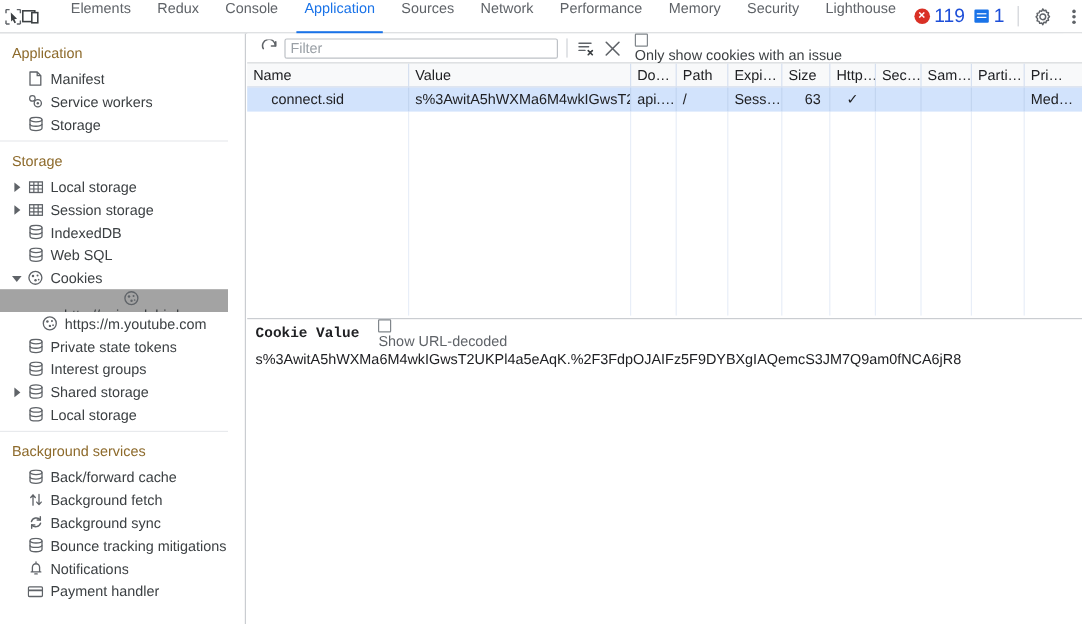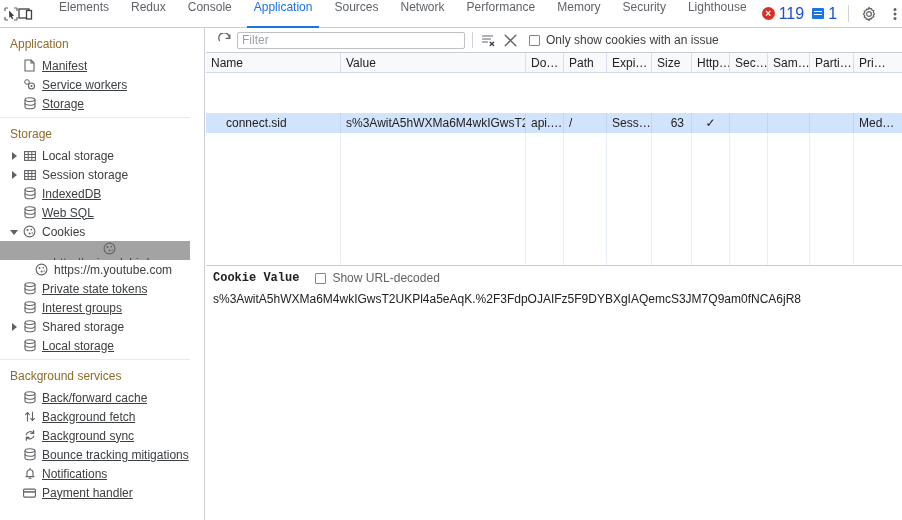--- a/index.html
+++ b/index.html
@@ -141,21 +141,21 @@
     border-right: 4px solid transparent;
   }
   .sb-item .ico {
     width: 15px; height: 14px;
     flex: 0 0 15px;
     margin-right: 5px;
     display: flex; align-items: center; justify-content: center;
   }
   .sb-item .lbl { overflow: hidden; text-overflow: ellipsis; }
   .indent-0 { padding-left: 10px; }
-  .indent-1 { padding-left: 22px; text-decoration: underline; }
+  .indent-1 { padding-left: 22px; }
   .indent-2 { padding-left: 34px; }
 
   
   .sb-scroll {
     position: absolute;
     top: 28px; right: 1px;
     width: 15px; height: 492px;
     background: #f1f1f1;
     border-left: 1px solid #e2e2e2;
   }
@@ -206,25 +206,26 @@
     padding: 0 4px;
     margin: 0 5px 0 2px;
     color: #202124;
     font-family: "Liberation Sans", sans-serif;
     outline: none;
     background: #fff;
   }
   .filter-input::placeholder { color: #9aa0a6; }
   .ct-sep { width: 1px; height: 16px; background: #d0d3d7; margin: 0 4px 0 2px; }
   .ct-check-wrap {
-    display: flex; align-items: center;
+    display: flex; 
     margin-left: 8px;
     cursor: pointer;
     font-size: 12px;
     color: #3c4043;
+    flex-direction: column;
   }
   .cbox {
     width: 11px; height: 11px;
     border: 1px solid #80868b;
     border-radius: 1px;
     background: #fff;
     margin-right: 6px;
     flex: 0 0 11px;
   }
 
@@ -244,21 +245,20 @@
     overflow: hidden;
     white-space: nowrap;
     cursor: pointer;
     height: 20px;
   }
   .tbl-body { position: relative; height: 190px; }
   .tr {
     display: flex;
     height: 20px;
     background: #d2e3fc;
-    margin-top: 40px;
   }
   .td {
     display: flex; align-items: center;
     padding-left: 5px;
     border-right: 1px solid #c2d5f0;
     overflow: hidden;
     white-space: nowrap;
     height: 20px;
     color: #202124;
   }

